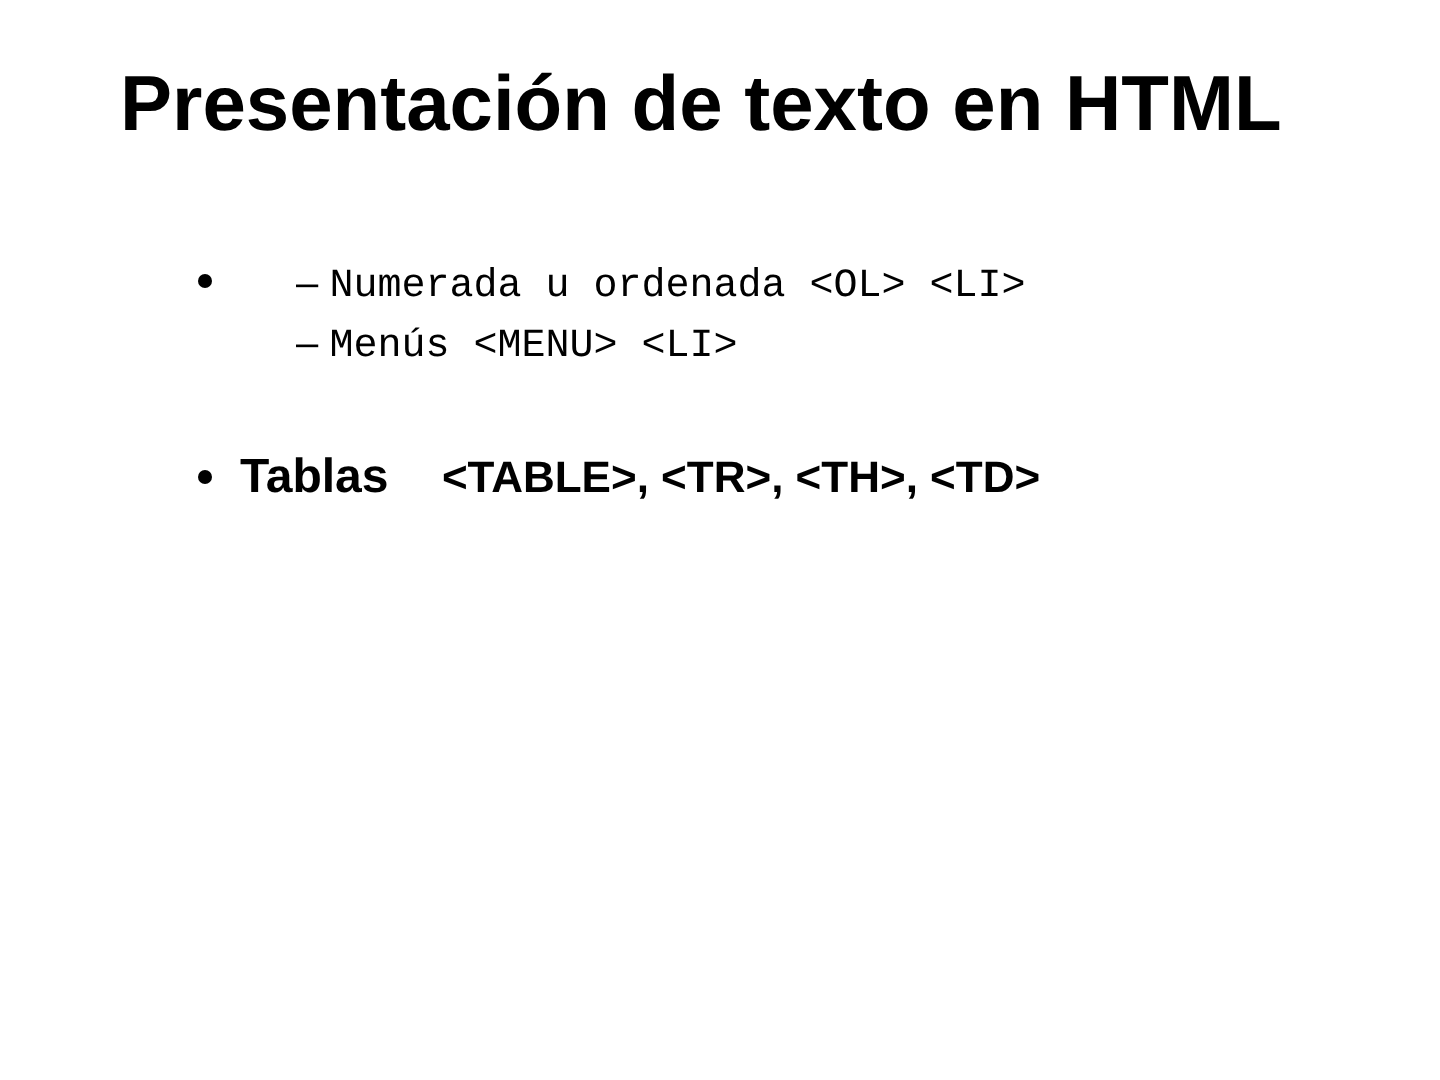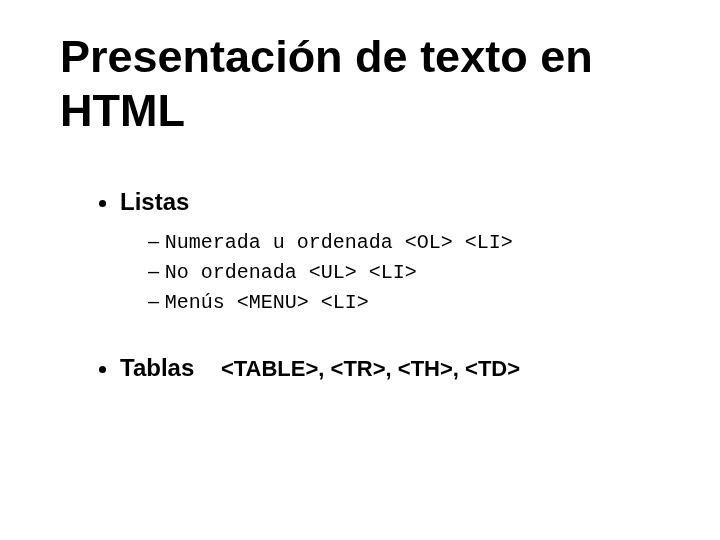--- a/index.html
+++ b/index.html
@@ -11,21 +11,21 @@
     font-family: Arial, Helvetica, sans-serif;
     color: #000000;
   }
   .slide {
     width: 720px;
     height: 540px;
     box-sizing: border-box;
     padding: 30px 60px 30px 60px;
   }
   .title {
-    font-size: 45px;
+    font-size: 39px;
     font-weight: bold;
     margin: 0 0 50px 0;
     line-height: 1.2;
   }
   ul.level1 {
     list-style-type: disc;
     margin: 0 0 0 30px;
     padding: 0 0 0 30px;
   }
   ul.level1 > li {
@@ -65,24 +65,22 @@
 </head>
 <body>
 
 <div class="slide">
 
   <h1 class="title">Presentación de texto en HTML</h1>
 
   <ul class="level1">
 
     <li>
-      <span>Listas</span>
       <ul class="level2">
         <li><span class="li-tags">Numerada u ordenada   &lt;OL&gt;   &lt;LI&gt;</span></li>
-        <li><span class="li-tags">No ordenada  &lt;UL&gt;  &lt;LI&gt;</span></li>
         <li><span class="li-tags">Menús    &lt;MENU&gt;  &lt;LI&gt;</span></li>
       </ul>
     </li>
 
     <li class="with-gap">
       <span>Tablas</span>
       <span>&nbsp;&nbsp;</span>
       <span class="tags">&lt;TABLE&gt;, &lt;TR&gt;, &lt;TH&gt;, &lt;TD&gt;</span>
     </li>
 

